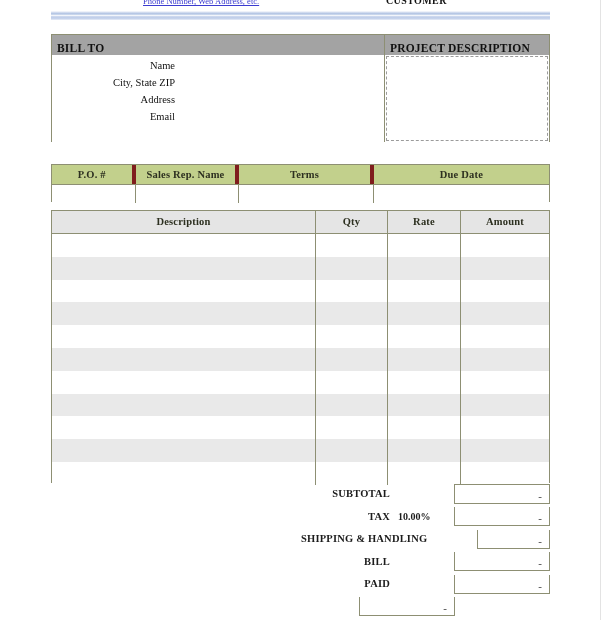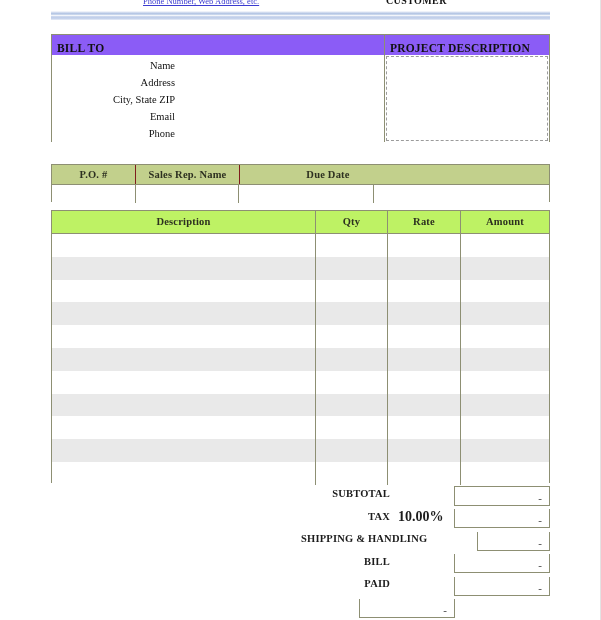--- a/index.html
+++ b/index.html
@@ -79,21 +79,21 @@
 
   
   .sect {
     position: absolute;
     box-sizing: border-box;
   }
   .outline {
     border: 1px solid #8d8f73;
   }
   .hdr-green {
-    background: #8b5cf6;
+    background: #a3a3a3;
     box-sizing: border-box;
   }
   .hdr-label {
     font-family: "Liberation Serif", serif;
     font-weight: bold;
     font-size: 11.5px;
     color: #111111;
     letter-spacing: 0.2px;
   }
   .col-label {
@@ -166,21 +166,21 @@
     left: 51px; top: 164px;
     width: 499px; height: 38px;
   }
   #po-head-row {
     display: flex;
     height: 19px;
     background: #c2d08c;
   }
   #po-head-row > div {
     line-height: 19px;
-    border-right: 1px solid #7f1d1d;
+    border-right: 4px solid #7f1d1d;
     box-sizing: border-box;
   }
   #po-head-row > div:last-child { border-right: none; }
   #po-data-row {
     display: flex;
     height: 18px;
     background: #ffffff;
     border-top: 1px solid #8d8f73;
   }
   #po-data-row > div {
@@ -204,21 +204,21 @@
   }
 
   
   #items-block {
     left: 51px; top: 210px;
     width: 499px; height: 273px;
   }
   #items-head {
     display: flex;
     height: 22px;
-    background: #bef264;
+    background: #e5e5e5;
     border-bottom: 1px solid #8d8f73;
   }
   #items-head > div {
     line-height: 22px;
     border-right: 1px solid #8d8f73;
     box-sizing: border-box;
   }
   #items-head > div:last-child { border-right: none; }
   .it-desc { width: 264px; }
   .it-qty  { width: 72px; }
@@ -248,38 +248,38 @@
   .cell-input.num { text-align: right; }
 
   
   #totals-block {
     left: 301px; top: 483px;
     width: 249px;
   }
   .tot-row {
     display: flex;
     height: 22.5px;
-    align-items: flex-end;
+    align-items: center;
   }
   .tot-label {
     flex: 1;
     text-align: right;
     font-family: "Liberation Serif", serif;
     font-weight: bold;
     font-size: 10.5px;
     color: #1c1c1c;
     line-height: 22.5px;
     padding-right: 6px;
     letter-spacing: 0.2px;
     white-space: nowrap;
   }
   .tot-sub {
     font-family: "Liberation Serif", serif;
     font-weight: bold;
-    font-size: 14px;
+    font-size: 10px;
     color: #1c1c1c;
     line-height: 22.5px;
     width: 56px;
     text-align: left;
     padding-left: 2px;
   }
   .tot-value {
     width: 96px;
     box-sizing: border-box;
     border: 1px solid #8d8f73;
@@ -321,41 +321,41 @@
     <div class="divider-bar"></div>
   </div>
 
   <div class="sect outline" id="billto-block">
     <div class="hdr-green" id="billto-head">
       <span class="hdr-label">BILL TO</span>
     </div>
     <div id="billto-body">
       <div id="billto-rows">
           <div class="billto-row">Name</div>
+          <div class="billto-row">City, State ZIP</div>
           <div class="billto-row">Address</div>
-          <div class="billto-row">City, State ZIP</div>
           <div class="billto-row">Email</div>
-          <div class="billto-row">Phone</div>
         </div>
     </div>
   </div>
 
   <div class="sect outline" id="proj-block">
     <div class="hdr-green" id="proj-head">
       <span class="hdr-label">PROJECT DESCRIPTION</span>
     </div>
     <div id="proj-body">
       <textarea id="proj-input" placeholder="" style=""></textarea>
     </div>
   </div>
 
   <div class="sect outline" id="po-block">
     <div id="po-head-row">
         <div class="col-label po-c0">P.O. #</div>
         <div class="col-label po-c1">Sales Rep. Name</div>
+        <div class="col-label po-c2">Terms</div>
         <div class="col-label po-c3">Due Date</div>
       </div>
     <div id="po-data-row">
         <div class="po-c0"><input type="text" class="po-input" style=""></div>
         <div class="po-c1"><input type="text" class="po-input" style=""></div>
         <div class="po-c2"><input type="text" class="po-input" style=""></div>
         <div class="po-c3"><input type="text" class="po-input" style=""></div>
       </div>
   </div>
 

